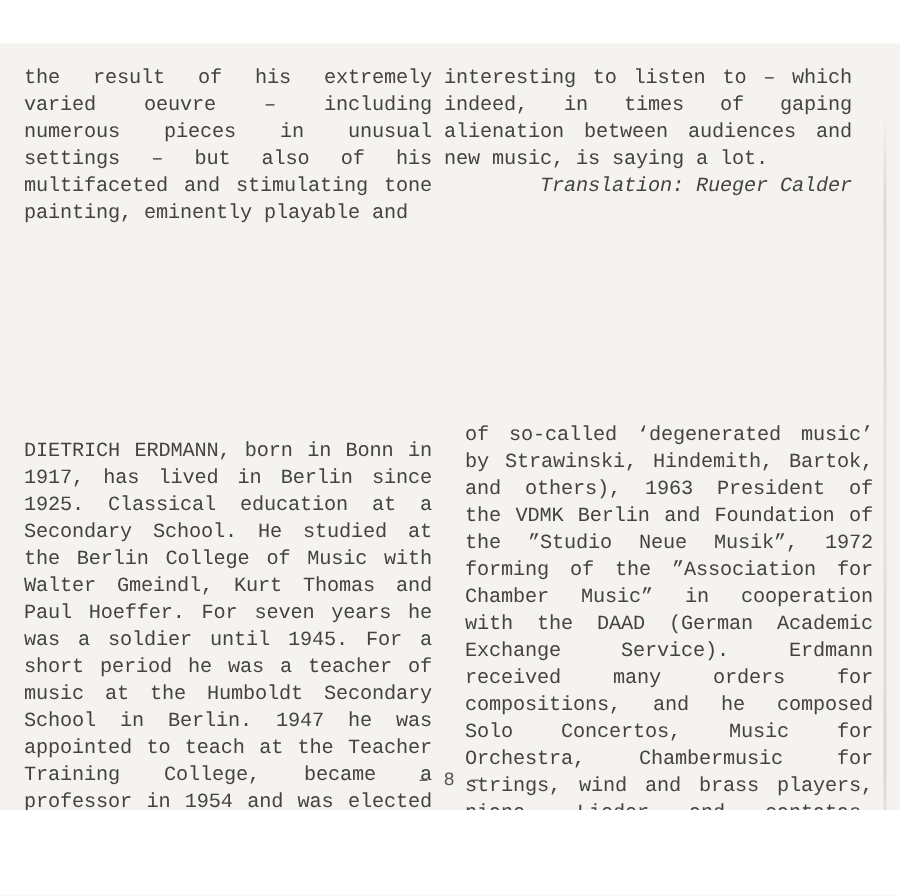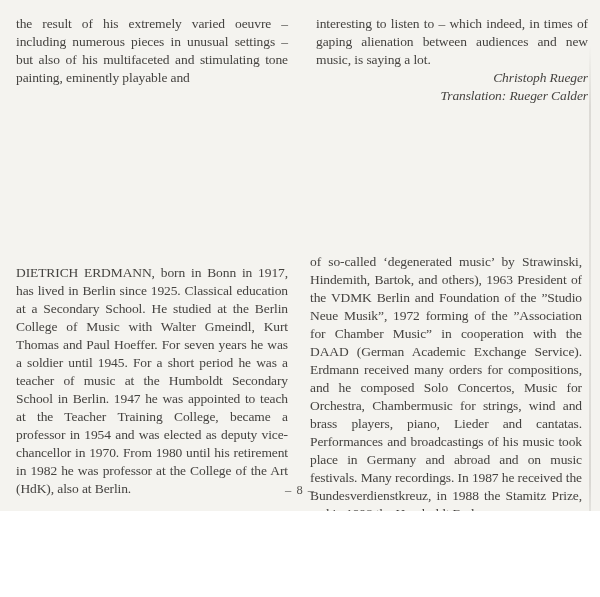--- a/index.html
+++ b/index.html
@@ -10,35 +10,36 @@
     margin: 0;
     padding: 0;
     background: #ffffff;
   }
   .page {
     position: relative;
     width: 600px;
     height: 511px;
     background: var(--bg);
     overflow: hidden;
-    font-family: Liberation Serif, serif;
+    font-family: Liberation Mono, monospace;
     color: var(--ink);
+    margin-top: 29px;
   }
   .textblock {
     position: absolute;
     width: 272px;
     font-size: 13.5px;
     line-height: 18px;
     letter-spacing: -0.1px;
     text-align: justify;
     hyphens: auto;
     -webkit-hyphens: auto;
   }
   .top-left  { left: 16px;  top: 15px; }
-  .top-right { left: 316px; top: 15px; }
+  .top-right { left: 296px; top: 15px; }
   .bio-left  { left: 16px;  top: 264px; }
   .bio-right { left: 310px; top: 253px; }
   .textblock p { margin: 0; }
   .credits {
     text-align: right;
     font-style: italic;
     margin-top: 0;
   }
   .credits div { line-height: 18px; }
   .page-number {
@@ -70,21 +71,20 @@
 
 <div class="page">
 
   <div class="textblock top-left">
     <p>the result of his extremely varied oeuvre – including numerous pieces in unusual settings – but also of his multifaceted and stimulating tone painting, eminently playable and</p>
   </div>
 
   <div class="textblock top-right">
     <p>interesting to listen to – which indeed, in times of gaping alienation between audiences and new music, is saying a lot.</p>
     <div class="credits">
-      <div>Christoph Rueger</div>
       <div>Translation: Rueger Calder</div>
     </div>
   </div>
 
   <div class="textblock bio-left">
     <p>DIETRICH ERDMANN, born in Bonn in 1917, has lived in Berlin since 1925. Classical education at a Secondary School. He studied at the Berlin College of Music with Walter Gmeindl, Kurt Thomas and Paul Hoeffer. For seven years he was a soldier until 1945. For a short period he was a teacher of music at the Humboldt Secondary School in Berlin. 1947 he was appointed to teach at the Teacher Training College, became a professor in 1954 and was elected as deputy vice-chancellor in 1970. From 1980 until his retirement in 1982 he was professor at the College of the Art (HdK), also at Berlin.</p>
   </div>
 
   <div class="textblock bio-right">
     <p>of so-called ‘degenerated music’ by Strawinski, Hindemith, Bartok, and others), 1963 President of the VDMK Berlin and Foundation of the ”Studio Neue Musik”, 1972 forming of the ”Association for Chamber Music” in cooperation with the DAAD (German Academic Exchange Service). Erdmann received many orders for compositions, and he composed Solo Concertos, Music for Orchestra, Chambermusic for strings, wind and brass players, piano, Lieder and cantatas. Performances and broadcastings of his music took place in Germany and abroad and on music festivals. Many recordings. In 1987 he received the Bundesverdienstkreuz, in 1988 the Stamitz Prize, and in 1998 the Humboldt Badge.</p>

